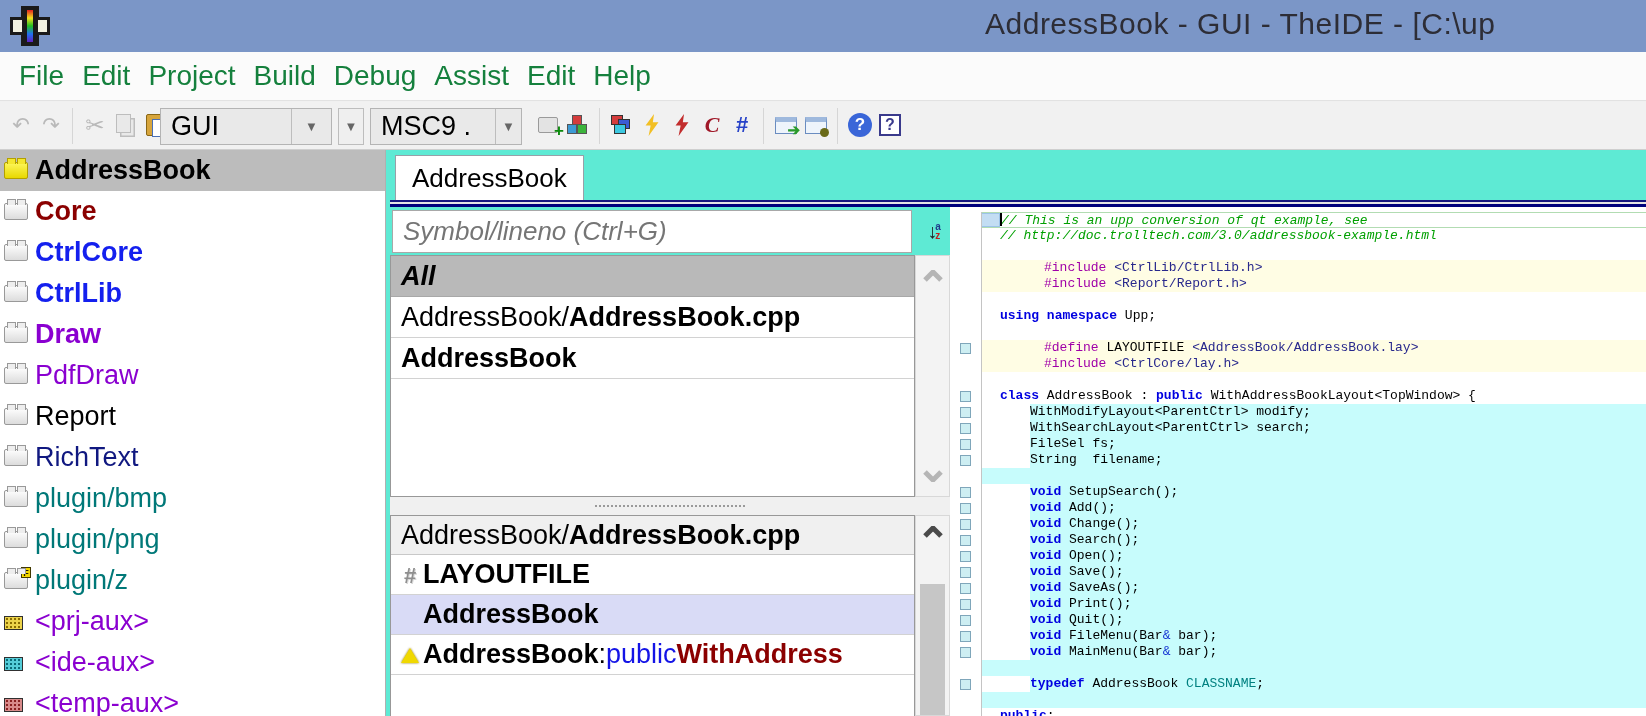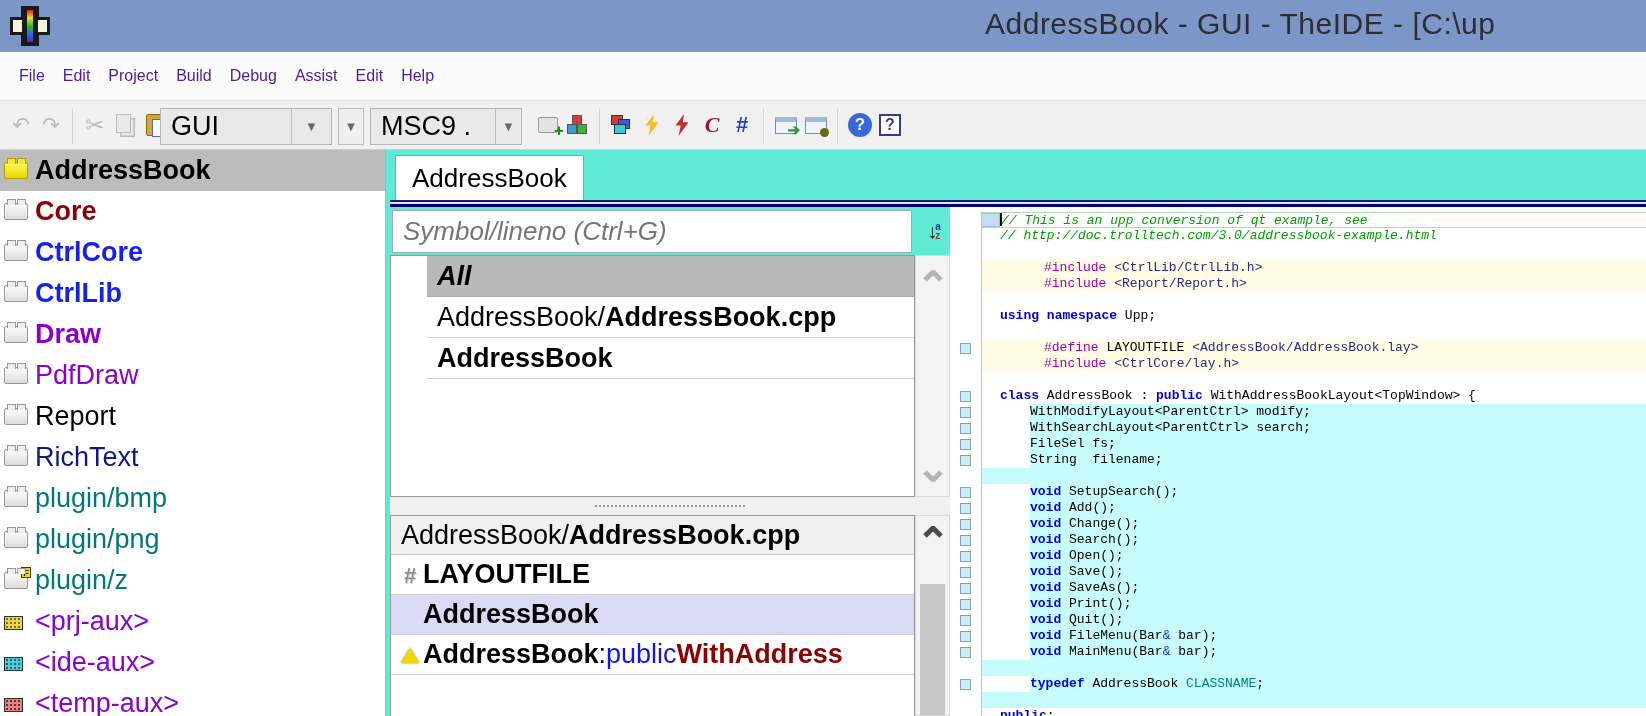--- a/index.html
+++ b/index.html
@@ -11,21 +11,21 @@
   html,body{width:1646px;height:716px;overflow:hidden;}
   body{font-family:"Liberation Sans",sans-serif;background:#f0f0f0;position:relative;}
 
   
   .titlebar{position:absolute;left:0;top:0;width:1646px;height:52px;background:var(--titlebar);}
   .app-icon{position:absolute;left:8px;top:4px;width:44px;height:44px;}
   .title-text{position:absolute;left:985px;top:7px;font-size:30px;color:#2d2d36;white-space:nowrap;letter-spacing:.5px;}
 
   
   .menubar{position:absolute;left:0;top:52px;width:1646px;height:49px;background:#fbfbfb;border-bottom:1px solid #e2e2e2;display:flex;align-items:center;padding-left:10px;}
-  .menu-item{font-size:16px;color:#4c1d95;padding:0 9px;white-space:nowrap;}
+  .menu-item{font-size:28px;color:#15803d;padding:0 9px;white-space:nowrap;}
 
   
   .toolbar{position:absolute;left:0;top:102px;width:1646px;height:48px;background:#f1f1f1;border-bottom:1px solid #cfcfcf;}
   .tb-sep{position:absolute;top:6px;width:1px;height:36px;background:#d6d6d6;}
   .tb-icon{position:absolute;top:8px;width:26px;height:30px;display:flex;align-items:center;justify-content:center;font-size:21px;color:#555;}
   .dis{color:#b9b9b9;}
   .icon-cut{font-size:23px;}
   .icon-copy{width:15px;height:19px;background:#e9e9e9;border:1.5px solid #bdbdbd;box-shadow:4px 4px 0 -1.5px #e9e9e9,4px 4px 0 0 #bdbdbd;margin:-4px 0 0 -4px;}
   .icon-paste{width:18px;height:22px;background:#d7a53c;border:1.5px solid #8a6716;border-radius:2px;position:relative;}
   .icon-paste::after{content:"";position:absolute;left:5px;top:4px;width:12px;height:16px;background:#fff;border:1px solid #4a6fb5;}
@@ -72,21 +72,21 @@
   
   .middle{position:absolute;left:390px;top:0;width:560px;height:566px;}
   .tab{position:absolute;left:5px;top:5px;height:45px;background:#fff;border:1px solid #98a0a8;border-bottom:none;display:flex;align-items:center;padding:0 16px;font-size:26px;white-space:nowrap;}
   .tab .ext{color:#1414e6;}
   .navyline{position:absolute;left:390px;right:0;top:50px;height:7px;background:linear-gradient(to bottom,#16167e 0 2px,#e4e4e4 2px 4px,#00007c 4px 7px);}
   .searchbox{position:absolute;left:2px;top:60px;width:520px;height:43px;background:#fff;border:1px solid #a8a8a8;font-family:"Liberation Sans",sans-serif;font-size:26px;font-style:italic;color:#8f8f8f;padding:0 10px;outline:none;}
   .sortbtn{position:absolute;left:530px;top:66px;width:28px;height:30px;display:flex;align-items:center;justify-content:center;}
   .sort-arrow{font-size:20px;color:#222;font-weight:bold;}
   .sort-az{display:flex;flex-direction:column;font-size:10px;line-height:9px;font-weight:bold;margin-left:-2px;}
   .sort-az .a{color:#203a8c;} .sort-az .z{color:#c02020;}
-  .toplist{position:absolute;left:0;top:105px;width:525px;height:242px;background:#fff;border:1px solid #989898;overflow:hidden;padding-left:36px;}
+  .toplist{position:absolute;left:0;top:105px;width:525px;height:242px;background:#fff;border:1px solid #989898;overflow:hidden;}
   .tl-row{height:41px;display:flex;align-items:center;padding-left:10px;border-bottom:1px solid #d2d2d2;font-size:27px;white-space:nowrap;overflow:hidden;}
   .tl-row.sel{background:var(--sel-gray);border-bottom:1px solid #a8a8a8;}
   .scroll{position:absolute;width:35px;background:#f3f3f3;border:1px solid #d8d8d8;}
   .chev{position:absolute;left:50%;transform:translateX(-50%);width:20px;height:12px;}
   .chev svg{display:block;}
   .splitter{position:absolute;left:0;top:347px;width:560px;height:18px;background:#f0f0f0;display:flex;align-items:center;justify-content:center;}
   .splitter .grip{width:150px;border-top:2px dotted #9a9a9a;}
   .bottomlist{position:absolute;left:0;top:365px;width:525px;height:201px;background:#fff;border:1px solid #989898;border-bottom:none;overflow:hidden;}
   .bl-header{height:39px;background:#f0f0f0;border-bottom:1px solid #c8c8c8;display:flex;align-items:center;padding-left:10px;font-size:27px;white-space:nowrap;overflow:hidden;}
   .bl-row{height:40px;display:flex;align-items:center;padding-left:6px;border-bottom:1px solid #d2d2d2;font-size:27px;white-space:nowrap;overflow:hidden;}

